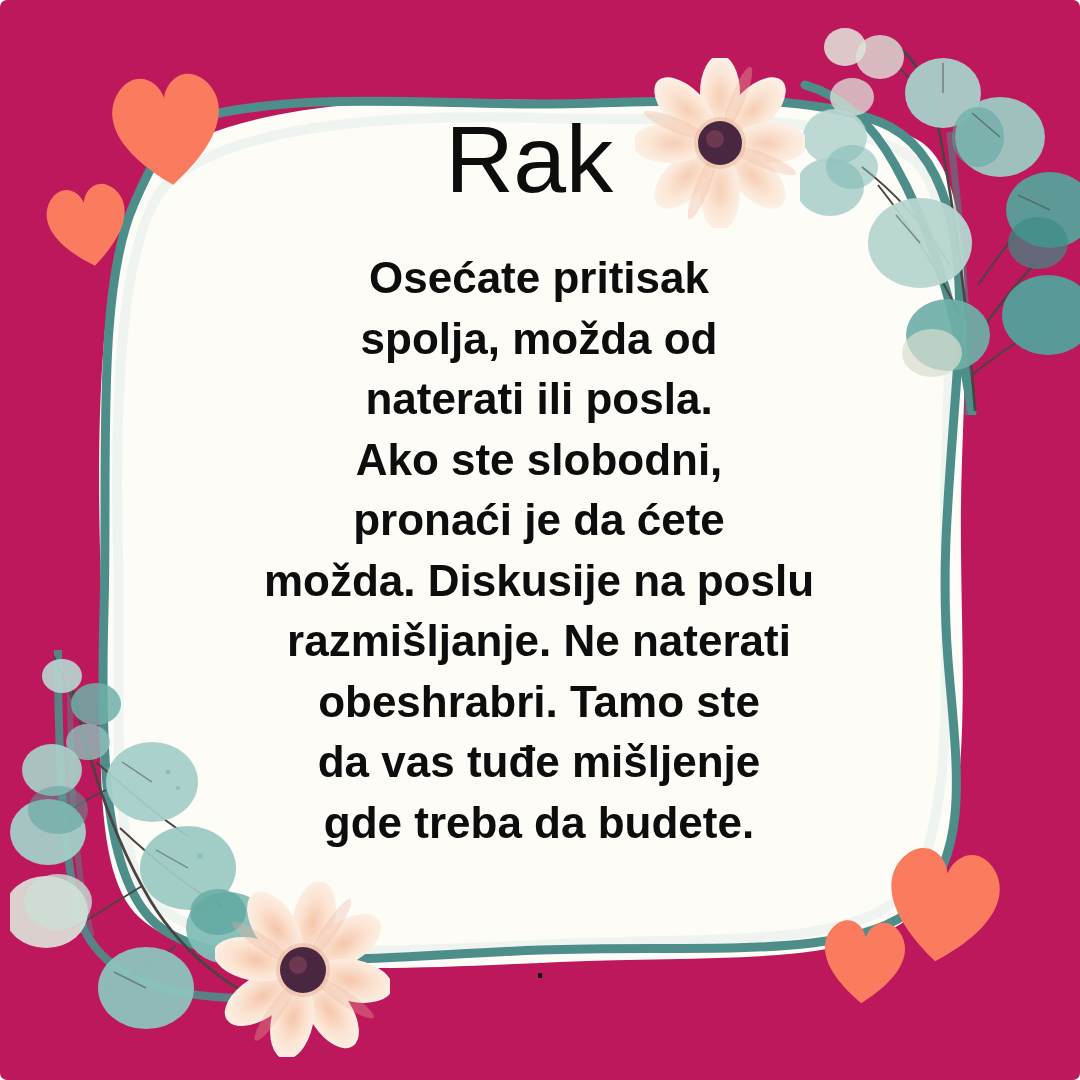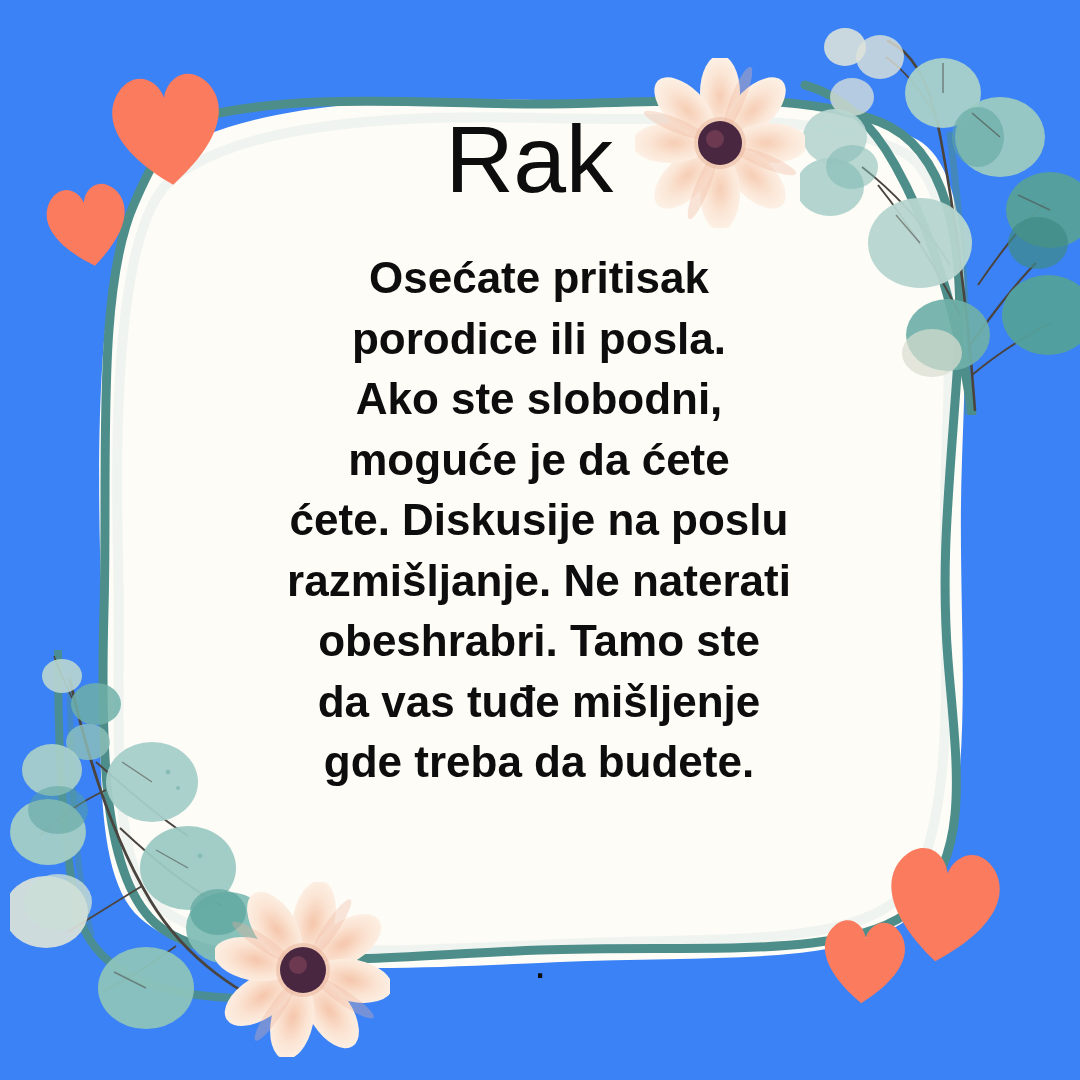--- a/index.html
+++ b/index.html
@@ -10,22 +10,23 @@
     width: 1080px;
     height: 1080px;
     overflow: hidden;
     font-family: "Liberation Sans", sans-serif;
   }
 
   #poster {
     position: relative;
     width: 1080px;
     height: 1080px;
-    background: #3b82f6;
+    background: #be185d;
     overflow: hidden;
+    border-radius: 7px;
   }
 
   
   #card-shape {
     position: absolute;
     left: 0; top: 0;
     width: 1080px; height: 1080px;
   }
 
   
@@ -307,24 +308,25 @@
   <div class="heart" style="left:816px; top:917px; width:96px; height:90px; transform:rotate(4deg);">
     <svg viewBox="0 0 100 96">
         <path d="M50 92 C 6 60, 0 32, 14 14 C 28 -3, 46 6, 50 22 C 54 6, 72 -3, 86 14 C 100 32, 94 60, 50 92 Z" fill="#fa7b5d"></path>
       </svg>
   </div>
 
   <div id="text-layer">
     <div id="title">Rak</div>
     <div id="body-copy">
         <span class="ln">Osećate pritisak</span>
-        <span class="ln">porodice ili posla.</span>
+        <span class="ln">spolja, možda od</span>
+        <span class="ln">naterati ili posla.</span>
         <span class="ln">Ako ste slobodni,</span>
-        <span class="ln">moguće je da ćete</span>
-        <span class="ln">ćete. Diskusije na poslu</span>
+        <span class="ln">pronaći je da ćete</span>
+        <span class="ln">možda. Diskusije na poslu</span>
         <span class="ln">razmišljanje. Ne naterati</span>
         <span class="ln">obeshrabri. Tamo ste</span>
         <span class="ln">da vas tuđe mišljenje</span>
         <span class="ln">gde treba da budete.</span>
       </div>
     <div id="trailing-dot">.</div>
   </div>
 
 </div>
 

